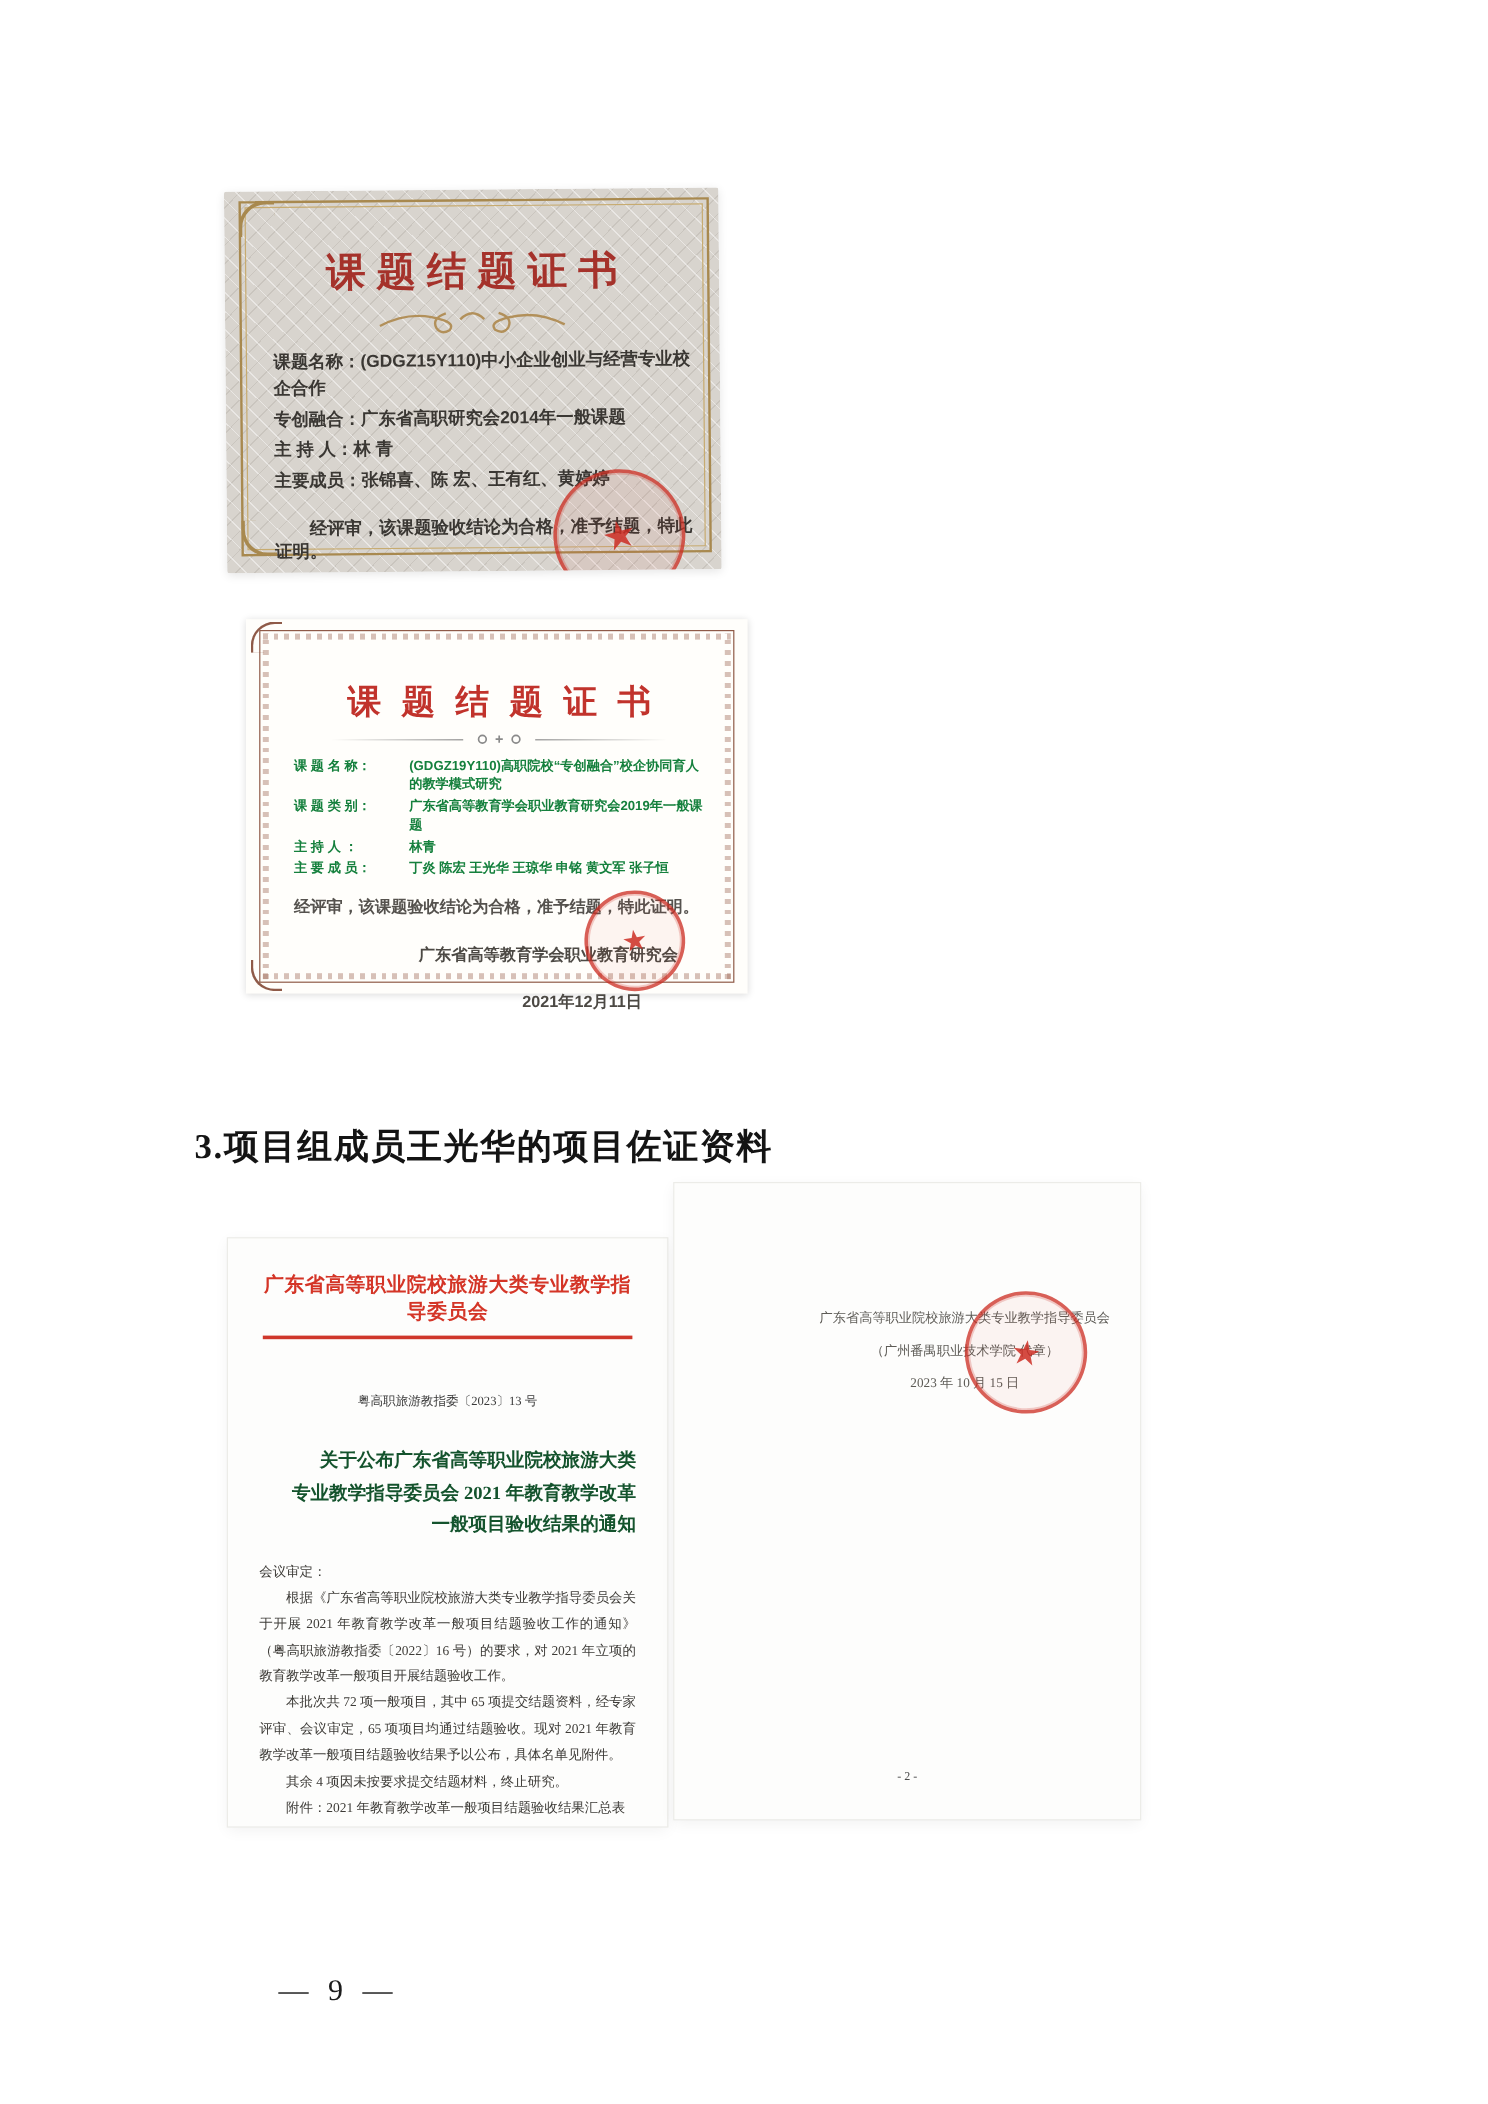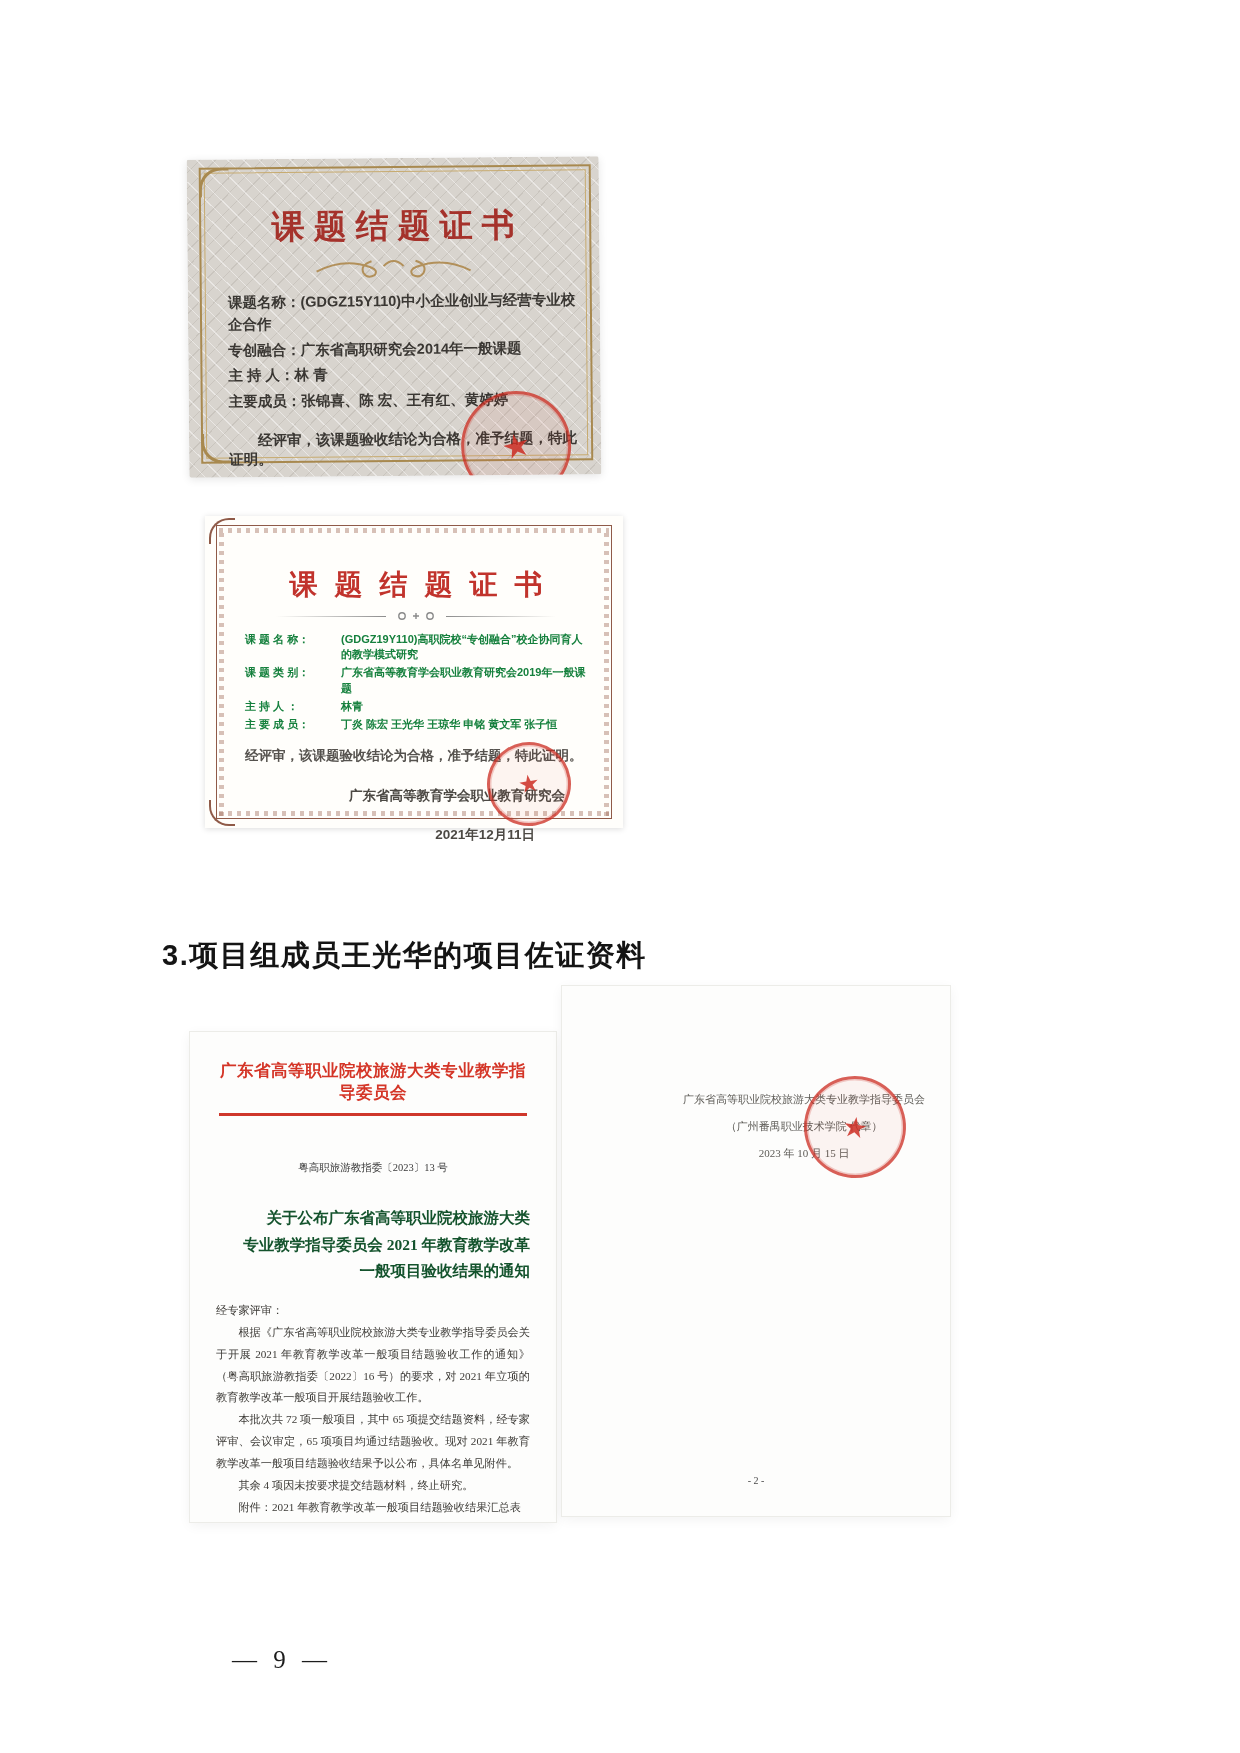--- a/index.html
+++ b/index.html
@@ -90,21 +90,21 @@
   .stamp1 { width:110px; height:110px; right:30px; bottom:-26px; transform:rotate(-14deg); background:rgba(210,60,45,.07); }
   .stamp1 .star { font-size:32px; }
   .stamp2 { width:84px; height:84px; left:282px; top:226px; transform:rotate(-9deg); background:rgba(210,60,45,.05); }
   .stamp2 .star { font-size:24px; }
   .stamp3 { width:102px; height:102px; left:242px; top:90px; transform:rotate(8deg); background:rgba(210,60,45,.05); }
   .stamp3 .star { font-size:28px; }
 
   
   .section-heading {
     position:absolute; left:162px; top:936px;
-    font-family:Liberation Sans, sans-serif;
+    font-family:Liberation Serif, serif;
     font-size:29px; color:#141414; letter-spacing:1.5px;
   }
 
   
   .doc1 {
     position:absolute; left:190px; top:1032px; width:366px; height:490px;
     background:#fdfdfc;
     box-shadow:0 0 0 1px #ecece8, 0 3px 12px rgba(0,0,0,.06);
     padding:28px 26px 0;
     overflow:hidden;
@@ -220,21 +220,21 @@
   <section class="doc1">
     <div class="doc1-header">广东省高等职业院校旅游大类专业教学指导委员会</div>
     <div class="doc1-rule"></div>
     <div class="doc1-num">粤高职旅游教指委〔2023〕13 号</div>
     <div class="doc1-title">
       <div>关于公布广东省高等职业院校旅游大类</div>
       <div>专业教学指导委员会 2021 年教育教学改革</div>
       <div>一般项目验收结果的通知</div>
     </div>
     <div class="doc1-body">
-      <p>经专家评审：</p>
+      <p>会议审定：</p>
       <p class="indent">根据《广东省高等职业院校旅游大类专业教学指导委员会关于开展 2021 年教育教学改革一般项目结题验收工作的通知》（粤高职旅游教指委〔2022〕16 号）的要求，对 2021 年立项的教育教学改革一般项目开展结题验收工作。</p>
       <p class="indent">本批次共 72 项一般项目，其中 65 项提交结题资料，经专家评审、会议审定，65 项项目均通过结题验收。现对 2021 年教育教学改革一般项目结题验收结果予以公布，具体名单见附件。</p>
       <p class="indent">其余 4 项因未按要求提交结题材料，终止研究。</p>
       <p class="indent doc1-attach">附件：2021 年教育教学改革一般项目结题验收结果汇总表</p>
     </div>
     <div class="doc1-pagenum">- 1 -</div>
   </section>
 
   <section class="doc2">
     <div class="doc2-block">

